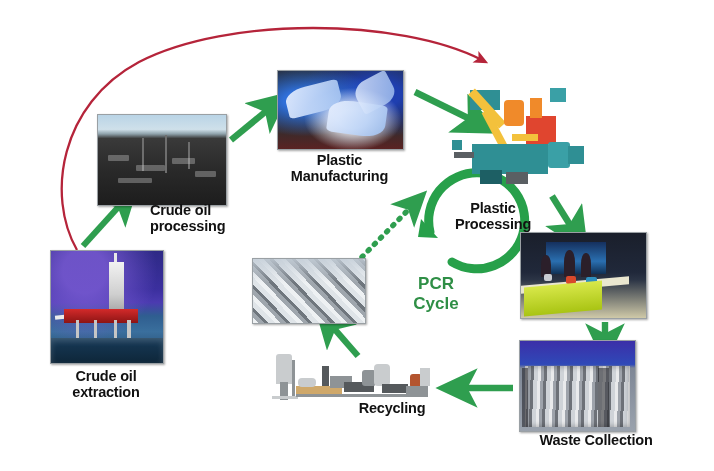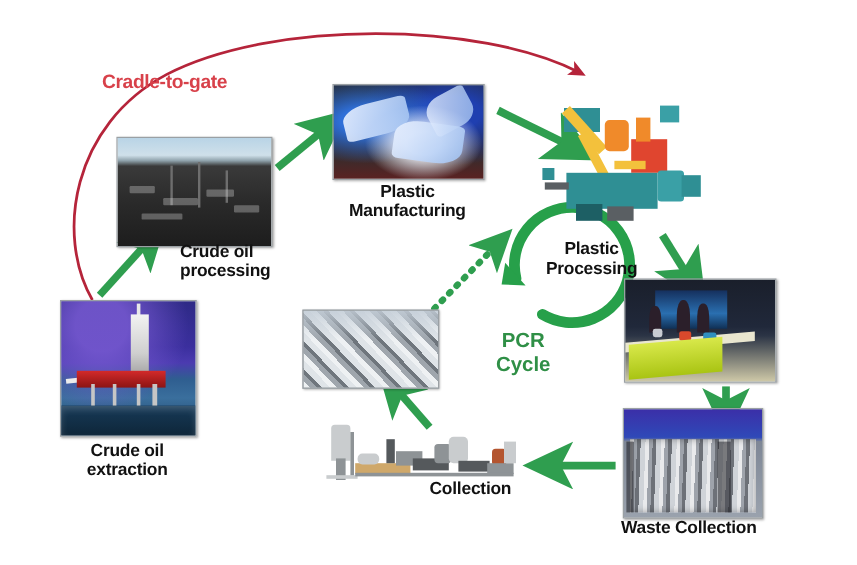--- a/index.html
+++ b/index.html
@@ -197,21 +197,20 @@
     <line x1="513" y1="388" x2="461" y2="388" stroke="#2f9e4f" stroke-width="6.4" marker-end="url(#grn)"></line>
 
     <line x1="358" y1="356" x2="331" y2="325" stroke="#2f9e4f" stroke-width="6.4" marker-end="url(#grn)"></line>
 
     <line x1="362" y1="257" x2="412" y2="206" stroke="#2f9e4f" stroke-width="5.4" stroke-dasharray="1.4 7.4" stroke-linecap="round" marker-end="url(#grn)"></line>
 
     <path d="M 452,262 A 48,48 0 1 0 430,232" fill="none" stroke="#27a04a" stroke-width="9" stroke-linecap="round"></path>
     <path d="M 421,219 L 438,238 L 418,237 Z" fill="#27a04a"></path>
   </svg>
 
-  <div class="label-red" style="left:85px;top:60px;">Cradle-to-gate</div>
 
   <div class="label-green" style="left:403px;top:274px;width:66px;">PCR
 Cycle</div>
 
   <div class="node" style="left:50px;top:250px;">
     <div class="thumb bordered pic-rig" style="width:112px;height:112px;">
       <div class="mast"></div>
         <div class="tower"></div>
       <div class="arm"></div>
         <div class="deck"></div>
@@ -286,21 +285,21 @@
     </div>
   </div>
 
   <div class="node" style="left:519px;top:340px;">
     <div class="thumb bordered pic-waste" style="width:115px;height:90px;">
       <div class="bale" style="left:4%;top:28%;width:92%;height:68%;"></div>
       <div class="dark-col" style="left:68%;top:30%;width:9%;height:66%;"></div>
       <div class="dark-col" style="left:2%;top:30%;width:5%;height:66%;"></div>
     </div>
   </div>
-  <div class="caption" style="left:495px;top:432px;width:158px;text-align:center;">Waste Collection</div>
+  <div class="caption" style="left:517px;top:432px;width:158px;text-align:center;">Waste Collection</div>
 
   <div class="node" style="left:270px;top:352px;width:185px;height:55px;">
     <div style="position:absolute;inset:0;">
       <div class="reline r-light" style="left:6px;top:2px;width:16px;height:30px;border-radius:3px 3px 0 0;"></div>
       <div class="reline r-mid" style="left:10px;top:30px;width:8px;height:18px;"></div>
       <div class="reline r-light" style="left:2px;top:44px;width:26px;height:3px;"></div>
       <div class="reline r-mid" style="left:22px;top:8px;width:3px;height:36px;"></div>
       <div class="reline r-tan" style="left:26px;top:34px;width:46px;height:9px;"></div>
       <div class="reline r-light" style="left:28px;top:26px;width:18px;height:9px;border-radius:4px;"></div>
       <div class="reline r-dark" style="left:52px;top:14px;width:7px;height:20px;"></div>
@@ -308,21 +307,21 @@
       <div class="reline r-dark" style="left:74px;top:30px;width:30px;height:10px;"></div>
       <div class="reline r-mid" style="left:92px;top:18px;width:14px;height:16px;border-radius:3px;"></div>
       <div class="reline r-light" style="left:104px;top:12px;width:16px;height:22px;border-radius:4px;"></div>
       <div class="reline r-dark" style="left:112px;top:32px;width:26px;height:9px;"></div>
       <div class="reline r-rust" style="left:140px;top:22px;width:12px;height:14px;border-radius:3px;"></div>
       <div class="reline r-mid" style="left:136px;top:34px;width:22px;height:9px;"></div>
       <div class="reline r-light" style="left:150px;top:16px;width:10px;height:18px;"></div>
       <div class="reline r-mid" style="left:26px;top:42px;width:132px;height:3px;"></div>
     </div>
   </div>
-  <div class="caption" style="left:338px;top:400px;width:108px;">Collection</div>
+  <div class="caption" style="left:338px;top:400px;width:108px;">Recycling</div>
 
   <div class="node" style="left:252px;top:258px;">
     <div class="thumb bordered pic-flakes" style="width:112px;height:64px;">
       <div class="haze"></div>
     </div>
   </div>
 
 </div>
 
 </body></html>

